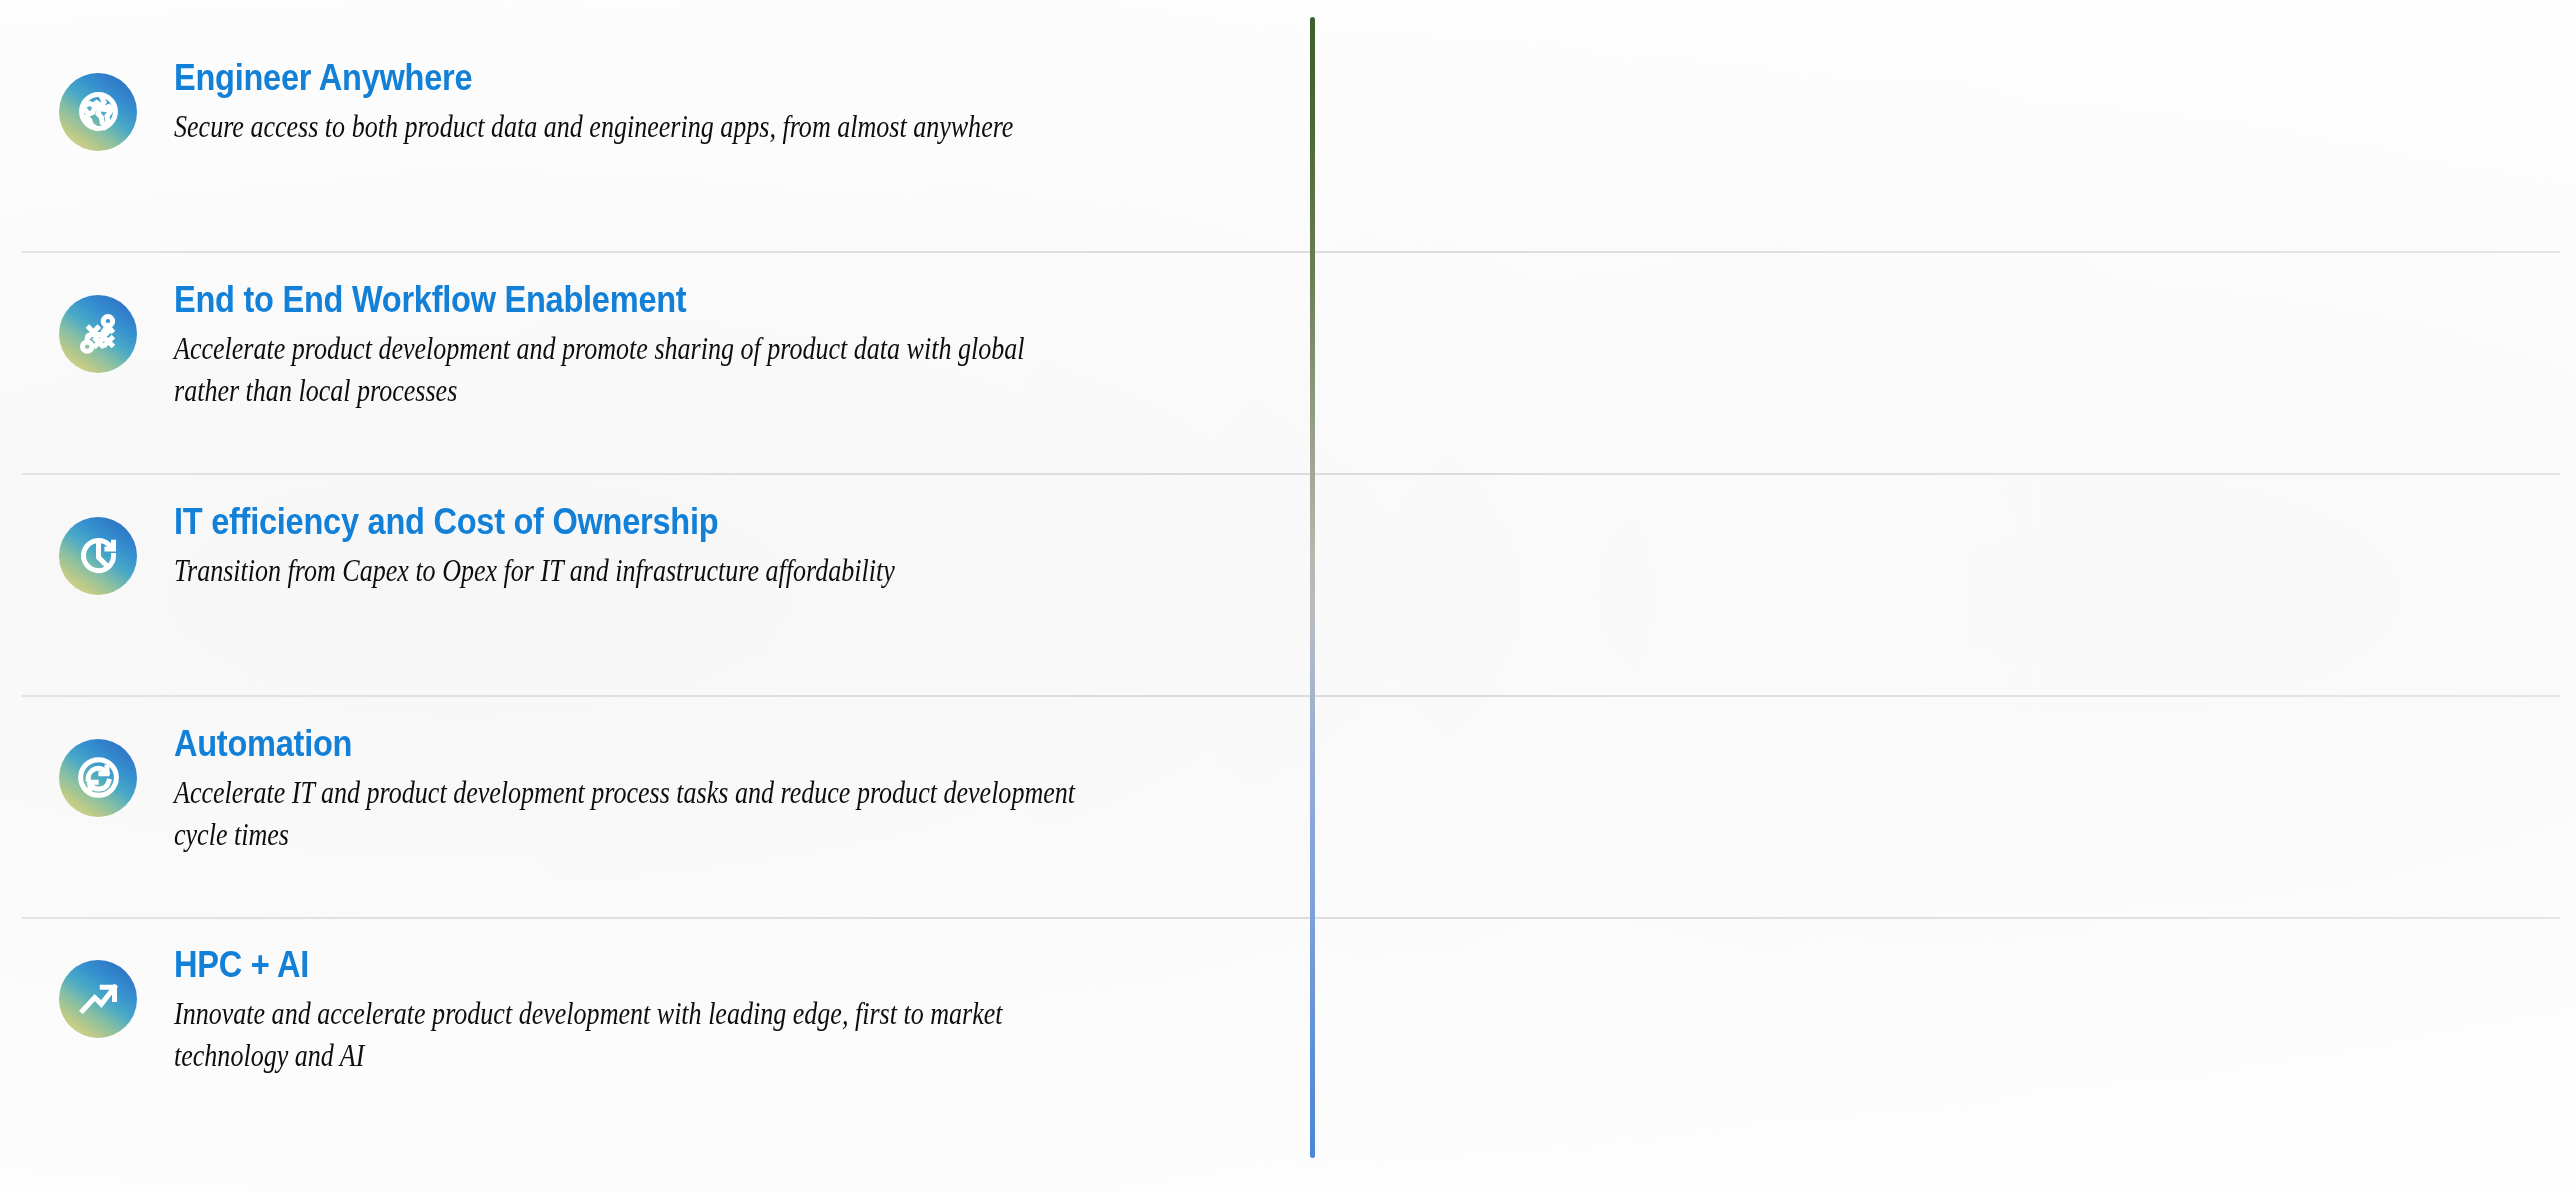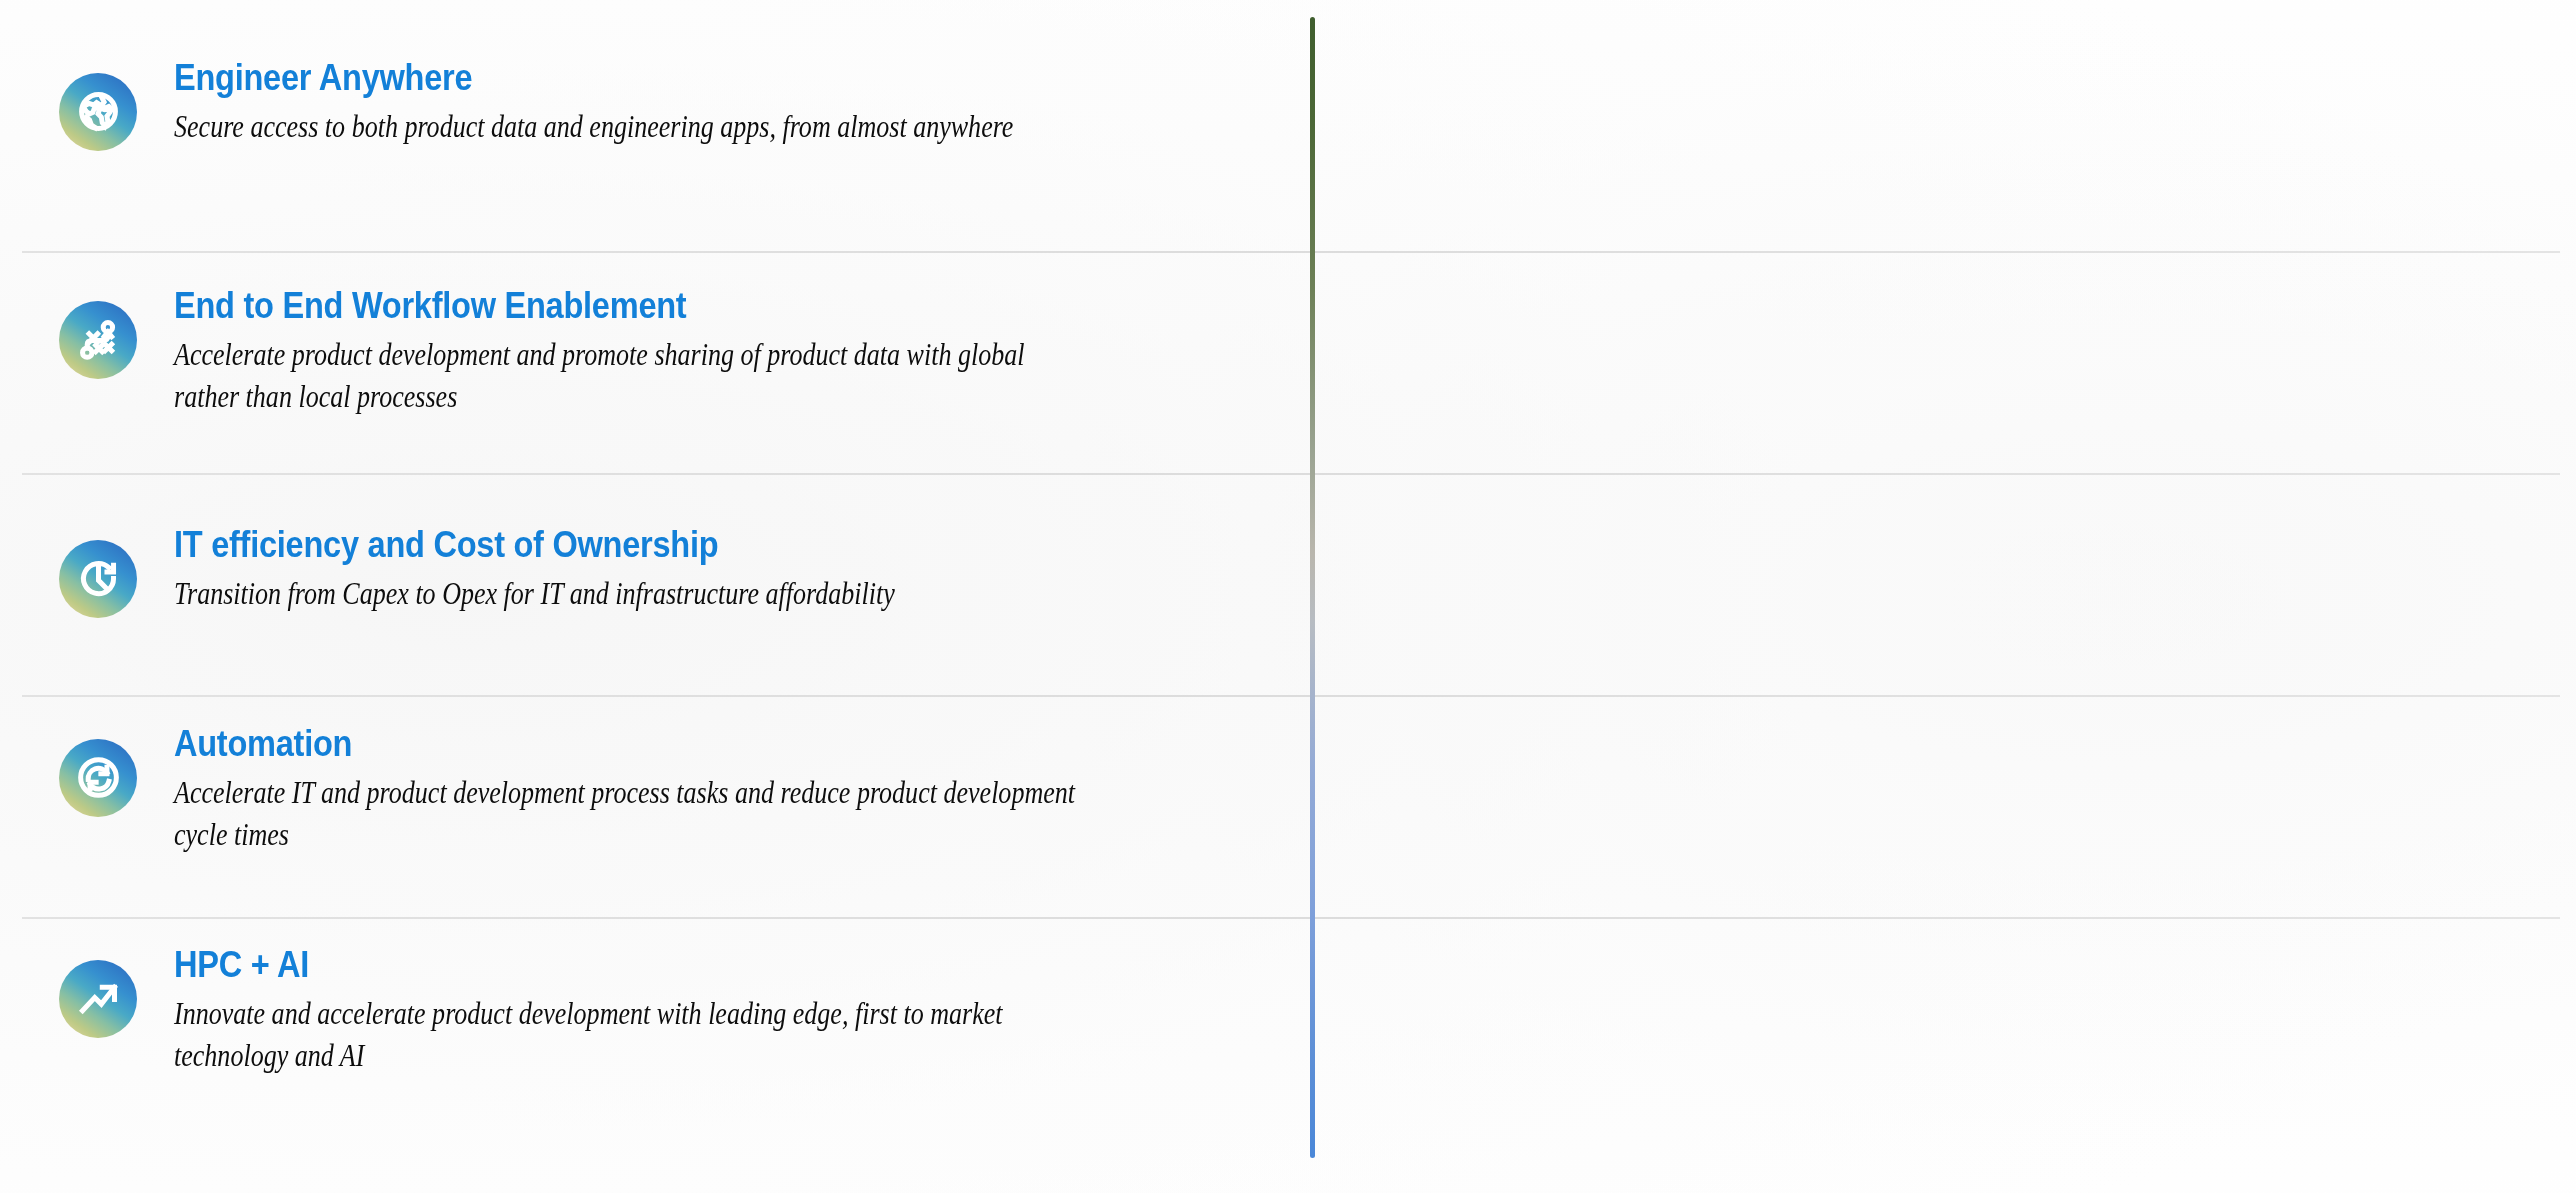--- a/index.html
+++ b/index.html
@@ -78,22 +78,22 @@
   .row {
     position: absolute;
     display: flex;
     align-items: flex-start;
     box-sizing: border-box;
   }
   .column.left  .row { left: 59px;  width: 1208px; }
 
   
   .row.r1 { top: 59px;  }
-  .row.r2 { top: 287px; }
-  .row.r3 { top: 526px; }
+  .row.r2 { top: 281px; }
+  .row.r3 { top: 503px; }
   .row.r4 { top: 725px;}
   .row.r5 { top: 946px;}
 
   
   .icon-badge {
     flex: 0 0 auto;
     width: 78px;
     height: 78px;
     border-radius: 50%;
     position: relative;

